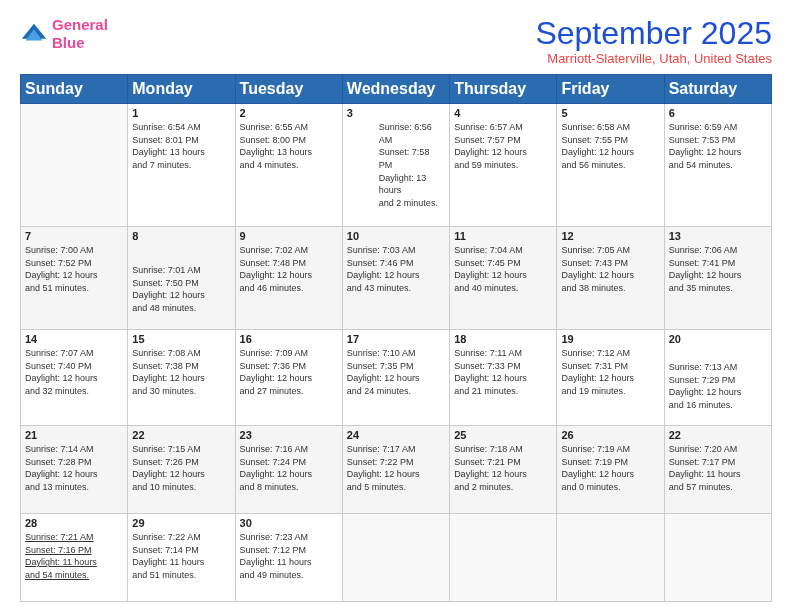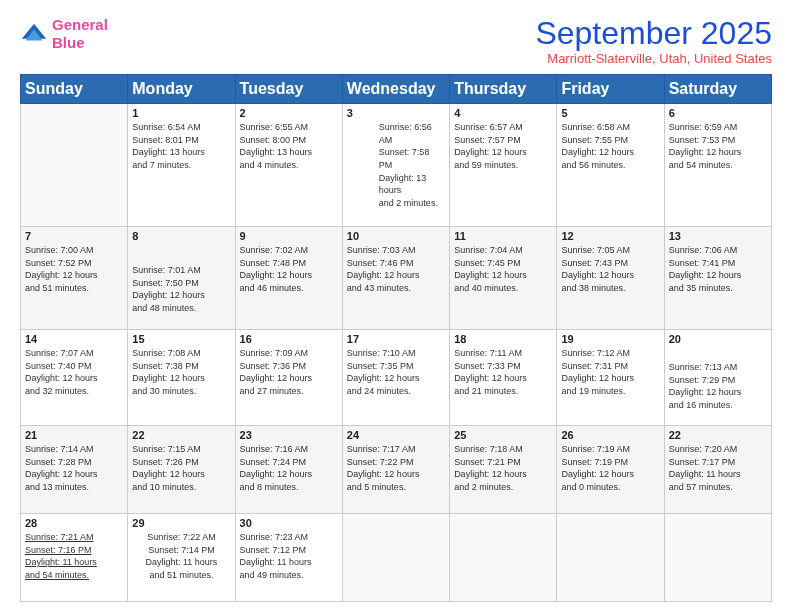--- a/index.html
+++ b/index.html
@@ -329,21 +329,21 @@
         <tr>
           <td>
             <div class="day-num">28</div>
             <div class="day-info" style="white-space: pre-line; text-decoration: underline;">Sunrise: 7:21 AM
 Sunset: 7:16 PM
 Daylight: 11 hours
 and 54 minutes.</div>
           </td>
           <td>
             <div class="day-num">29</div>
-            <div class="day-info" style="white-space: pre-line; text-align: center;">Sunrise: 7:22 AM
+            <div class="day-info" style="white-space: pre-line;">Sunrise: 7:22 AM
 Sunset: 7:14 PM
 Daylight: 11 hours
 and 51 minutes.</div>
           </td>
           <td>
             <div class="day-num">30</div>
             <div class="day-info" style="white-space: pre-line;">Sunrise: 7:23 AM
 Sunset: 7:12 PM
 Daylight: 11 hours
 and 49 minutes.</div>

